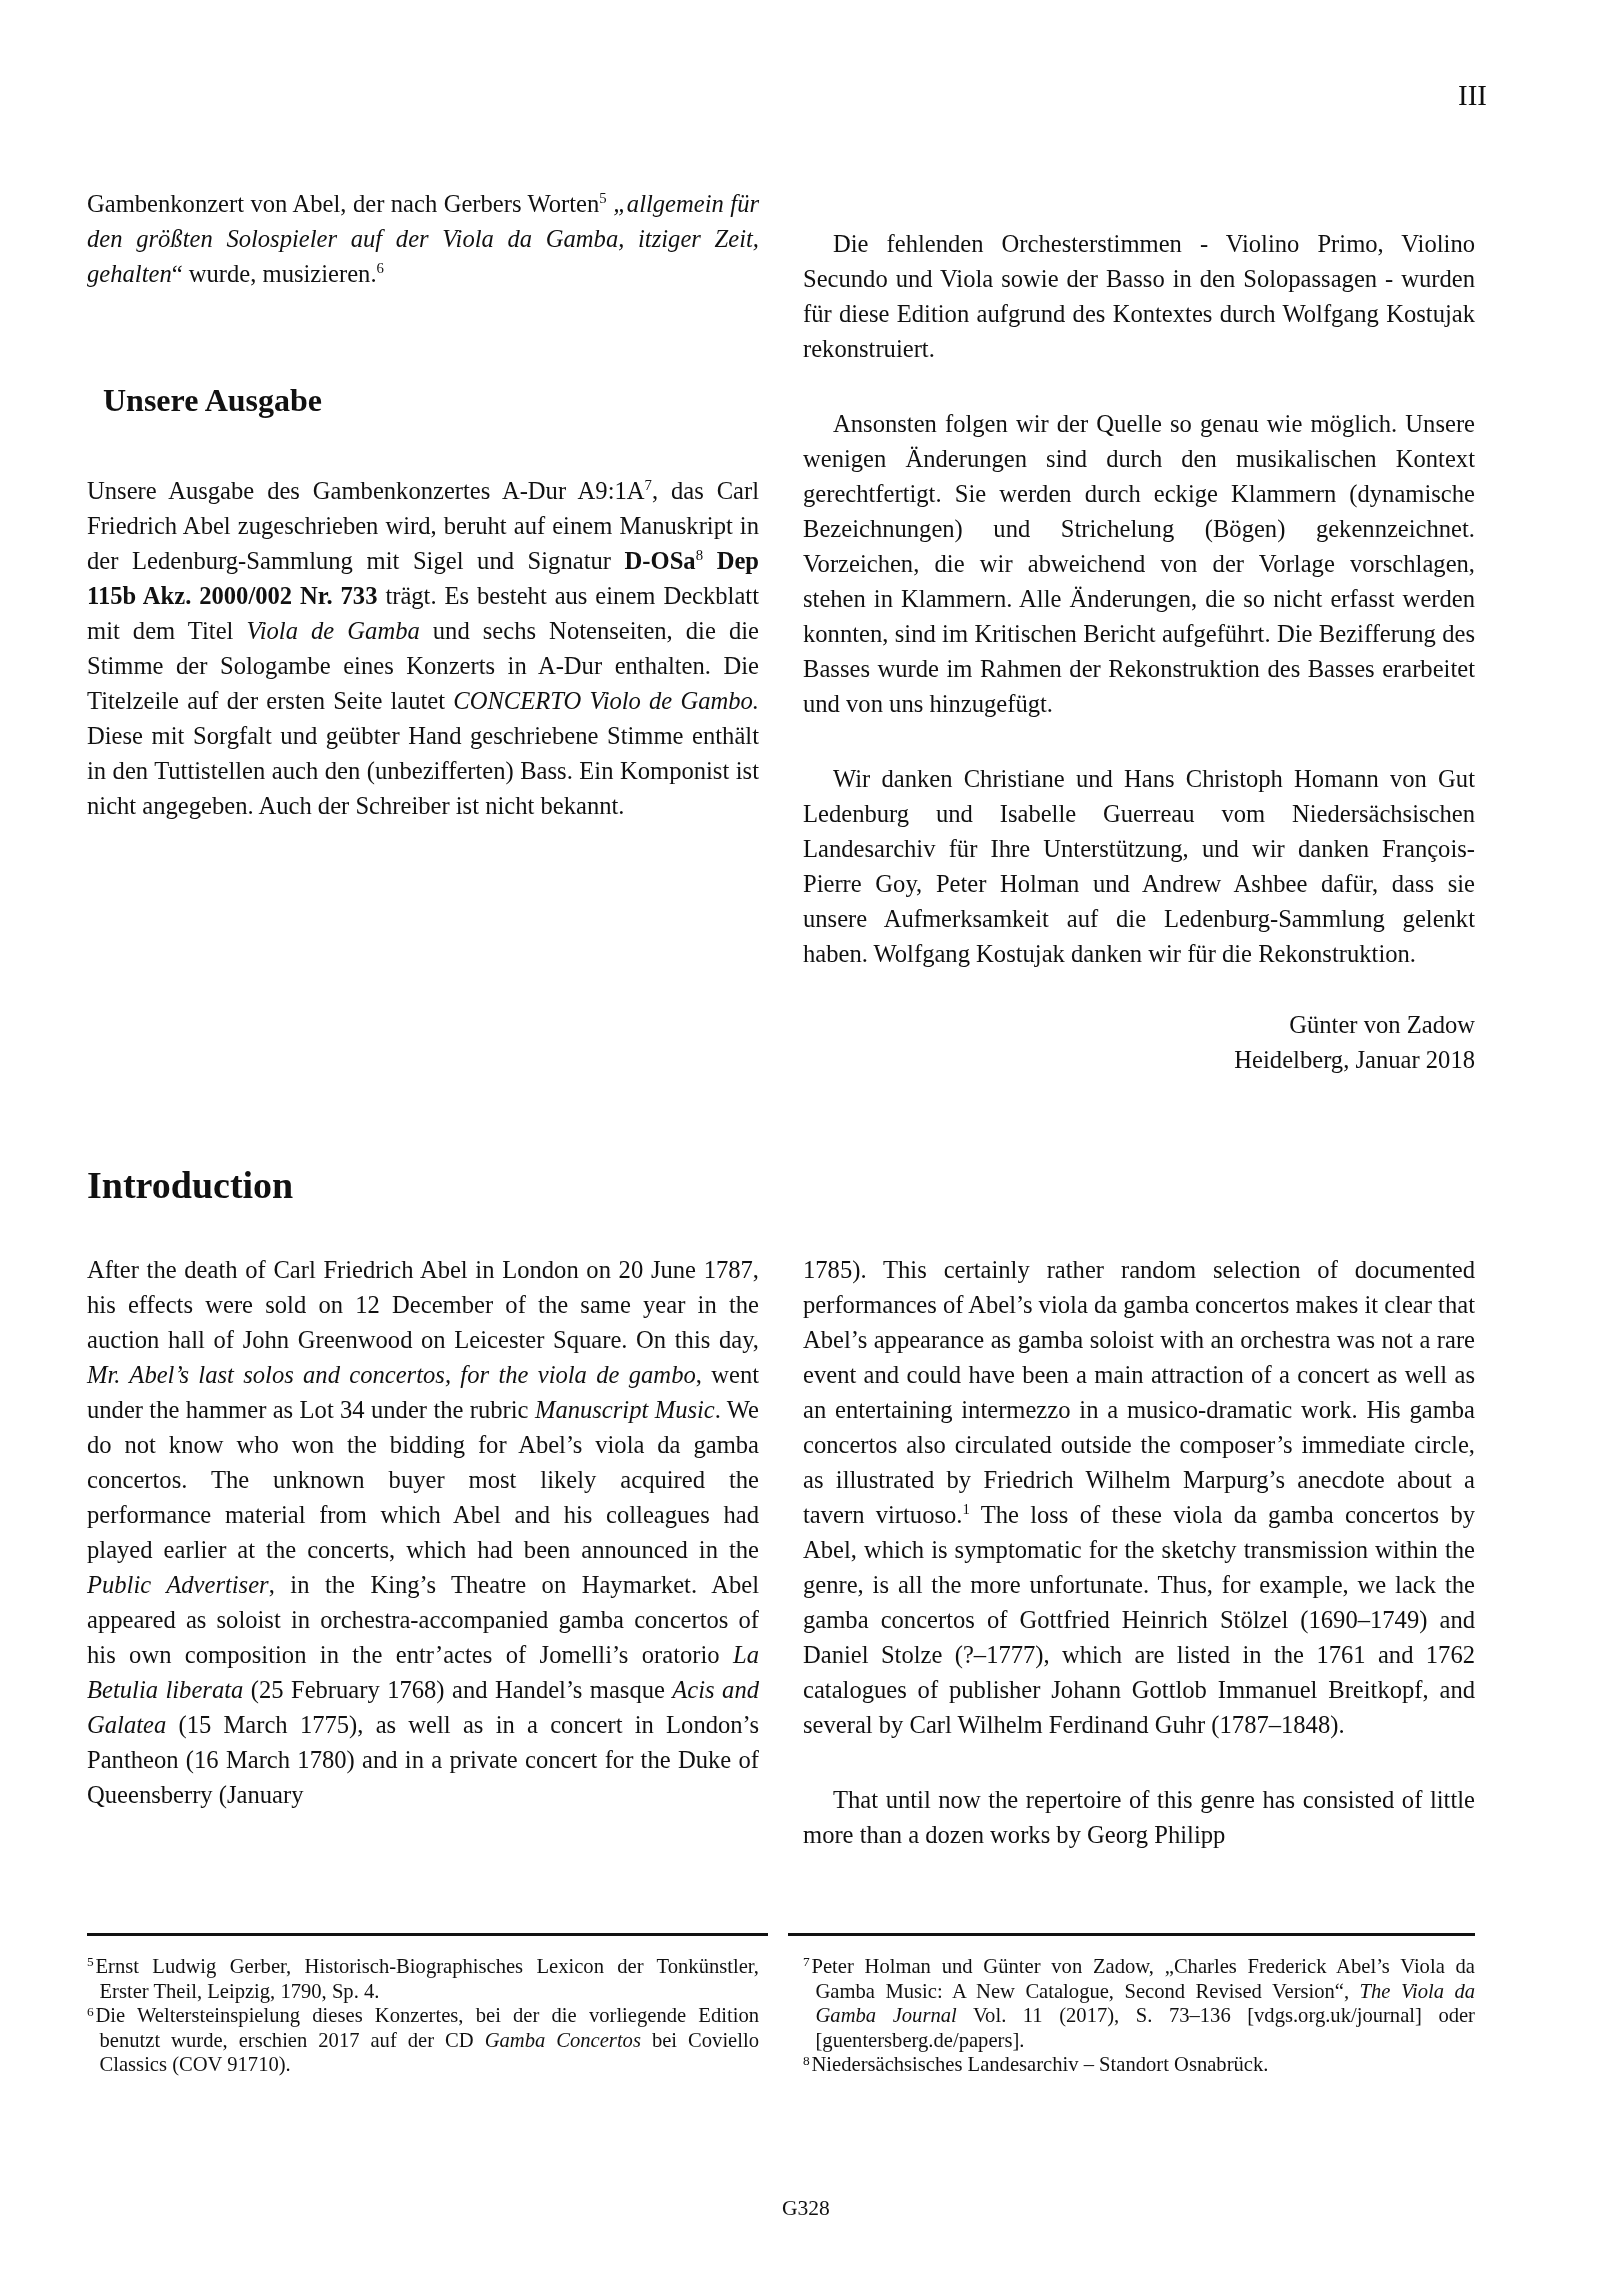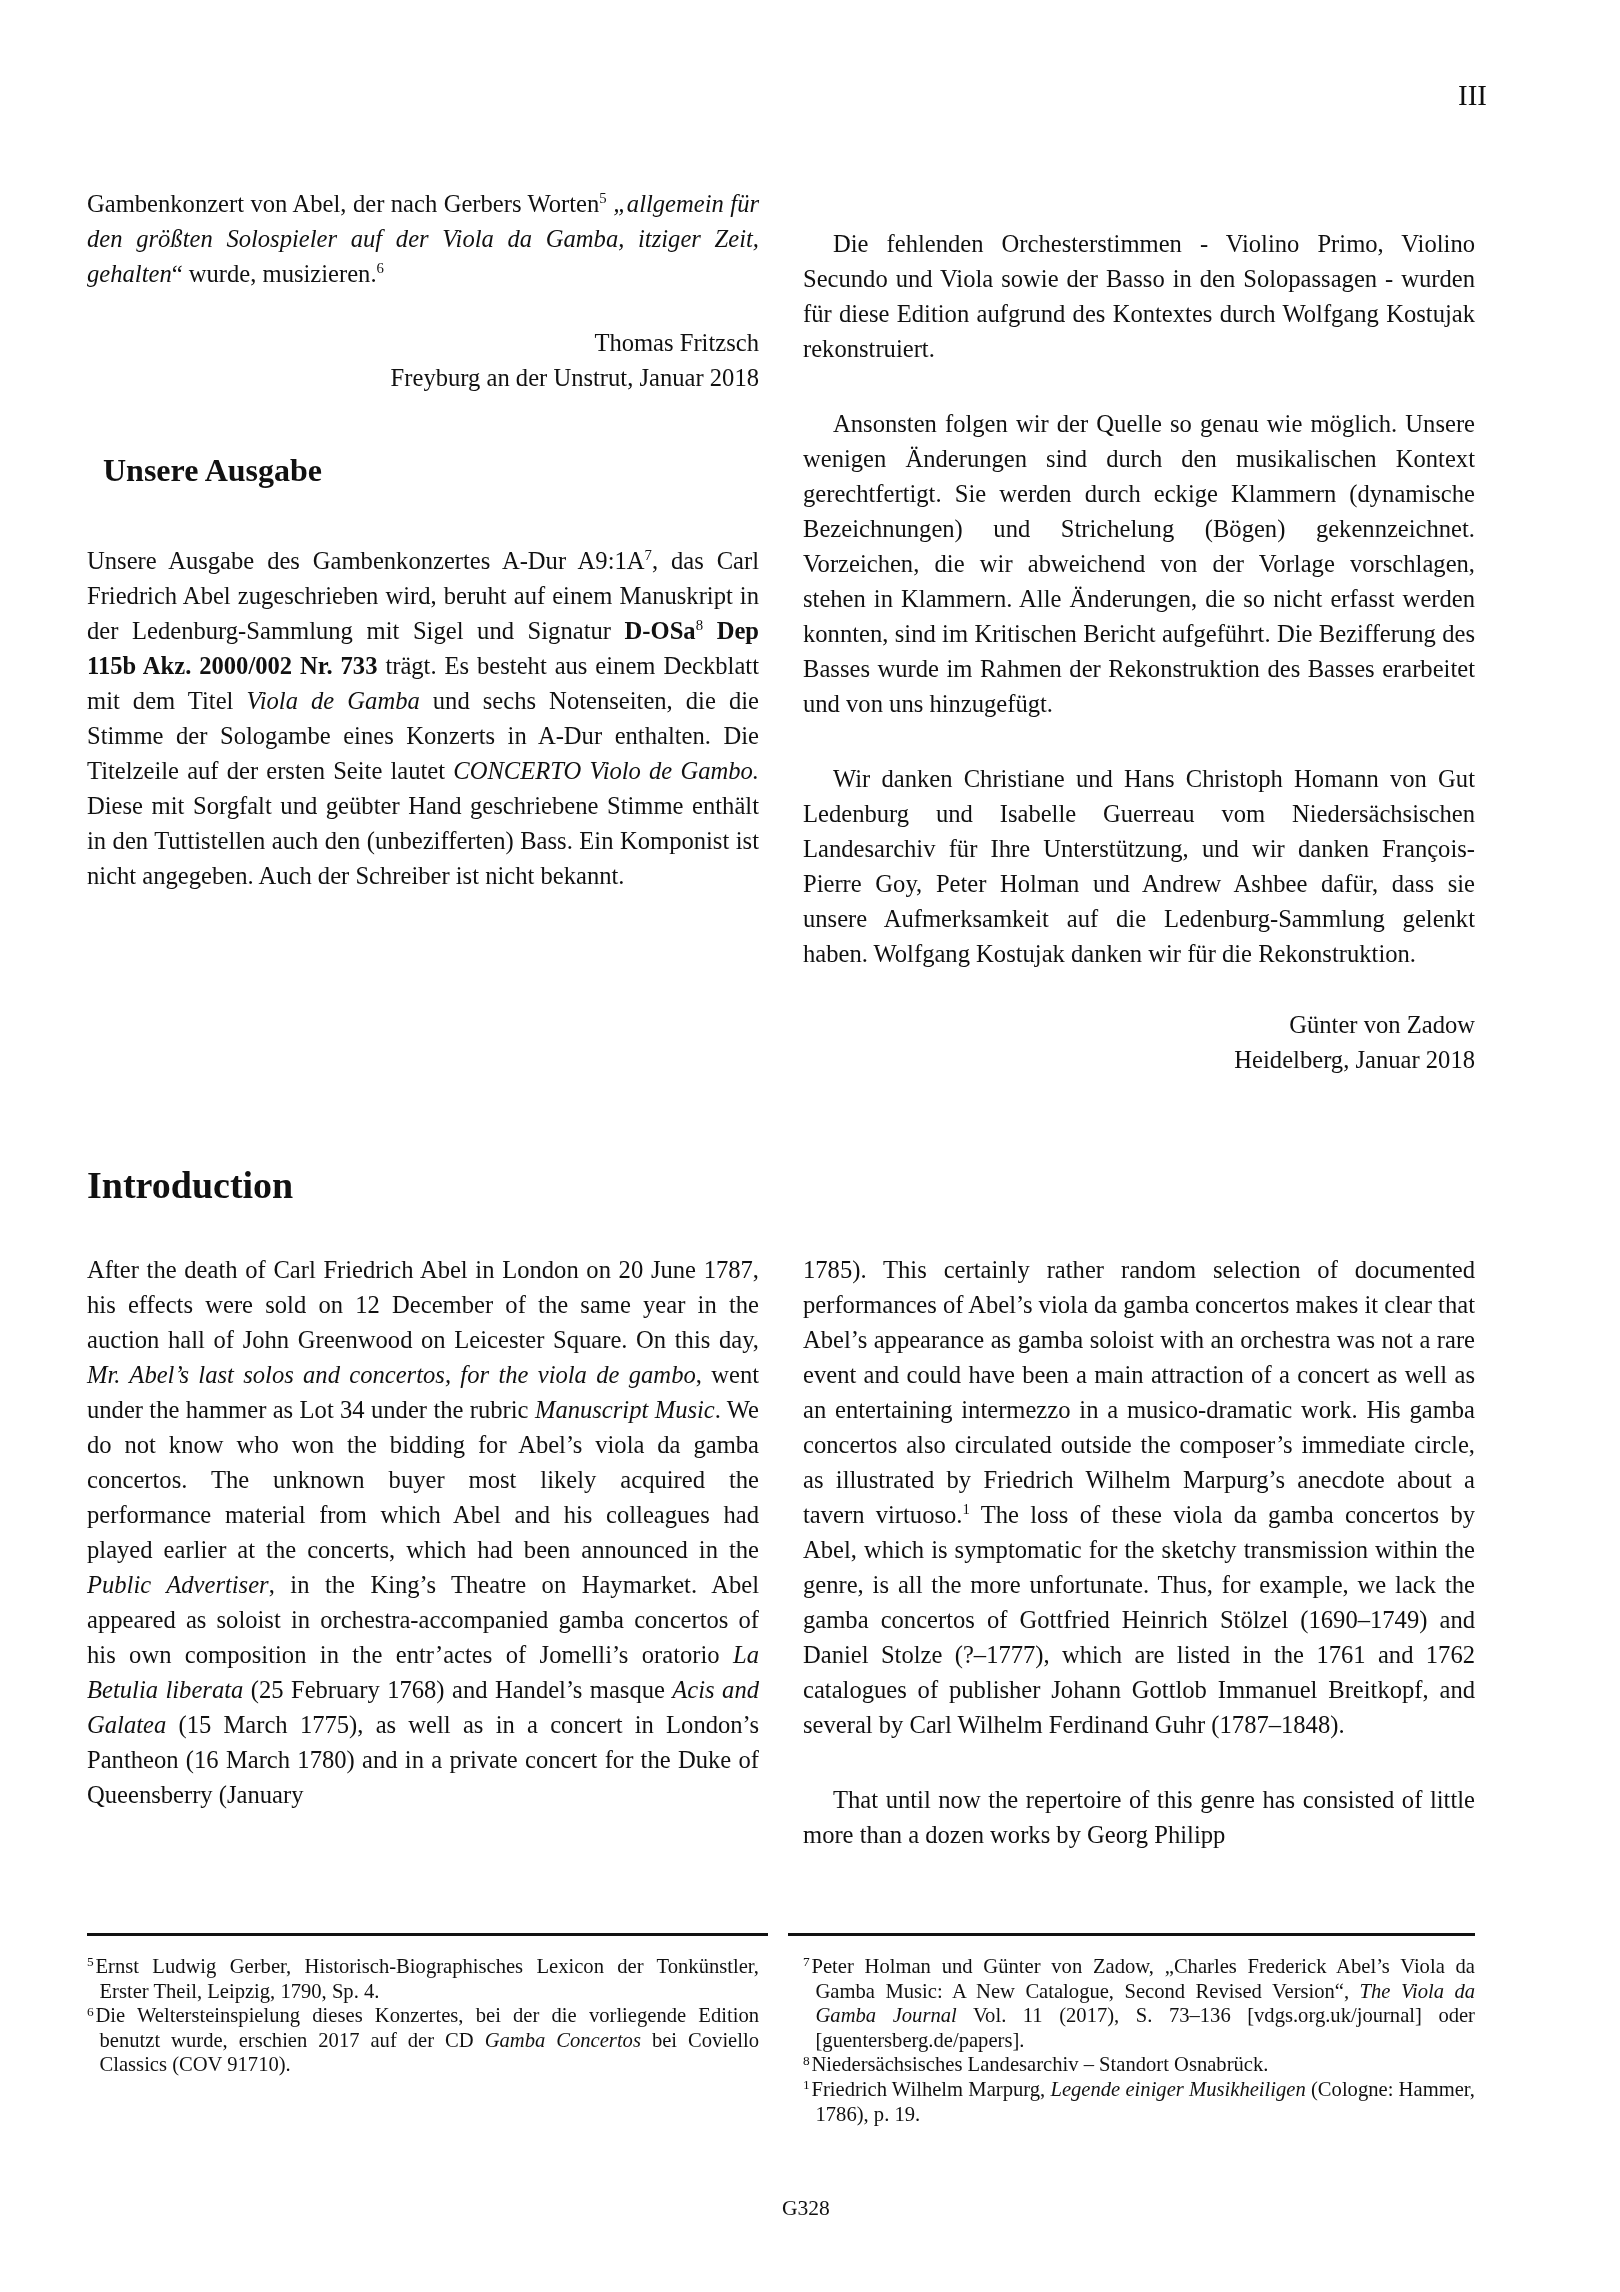--- a/index.html
+++ b/index.html
@@ -36,24 +36,20 @@
   }
 </style>
 </head>
 <body>
 
 <div class="page-num-top">III</div>
 
 <div class="col col-left-top">
   <p><span>Gambenkonzert von Abel, der nach Gerbers Worten</span><sup>5</sup> <i>„allgemein für den größten Solospieler auf der Viola da Gamba, itziger Zeit, gehalten</i><span>“ wurde, musizieren.</span><sup>6</sup></p>
   <div style="height:34px"></div>
-  <div class="sig">
-    <div>Thomas Fritzsch</div>
-    <div>Freyburg an der Unstrut, Januar 2018</div>
-  </div>
   <div style="height:43px"></div>
   <h2 class="section">Unsere Ausgabe</h2>
   <div style="height:41px"></div>
   <p><span>Unsere Ausgabe des Gambenkonzertes A-Dur A9:1A</span><sup>7</sup><span>, das Carl Friedrich Abel zugeschrieben wird, beruht auf einem Manuskript in der Ledenburg-Sammlung mit Sigel und Signatur </span><b>D-OSa</b><sup>8</sup><b> Dep 115b Akz. 2000/002 Nr. 733</b><span> trägt. Es besteht aus einem Deckblatt mit dem Titel </span><i>Viola de Gamba</i><span> und sechs Notenseiten, die die Stimme der Sologambe eines Konzerts in A-Dur enthalten. Die Titelzeile auf der ersten Seite lautet </span><i>CONCERTO Violo de Gambo.</i><span> Diese mit Sorgfalt und geübter Hand geschriebene Stimme enthält in den Tuttistellen auch den (unbezifferten) Bass. Ein Komponist ist nicht angegeben. Auch der Schreiber ist nicht bekannt.</span></p>
 </div>
 
 <div class="col col-right-top">
   <p class="indent">Die fehlenden Orchesterstimmen - Violino Primo, Violino Secundo und Viola sowie der Basso in den Solopassagen - wurden für diese Edition aufgrund des Kontextes durch Wolfgang Kostujak rekonstruiert.</p>
   <p class="indent">Ansonsten folgen wir der Quelle so genau wie möglich. Unsere wenigen Änderungen sind durch den musikalischen Kontext gerechtfertigt. Sie werden durch eckige Klammern (dynamische Bezeichnungen) und Strichelung (Bögen) gekennzeichnet. Vorzeichen, die wir abweichend von der Vorlage vorschlagen, stehen in Klammern. Alle Änderungen, die so nicht erfasst werden konnten, sind im Kritischen Bericht aufgeführt. Die Bezifferung des Basses wurde im Rahmen der Rekonstruktion des Basses erarbeitet und von uns hinzugefügt.</p>
   <p class="indent">Wir danken Christiane und Hans Christoph Homann von Gut Ledenburg und Isabelle Guerreau vom Niedersächsischen Landesarchiv für Ihre Unterstützung, und wir danken François-Pierre Goy, Peter Holman und Andrew Ashbee dafür, dass sie unsere Aufmerksamkeit auf die Ledenburg-Sammlung gelenkt haben. Wolfgang Kostujak danken wir für die Rekonstruktion.</p>
@@ -79,17 +75,16 @@
 <div class="fn-rule" style="left:788px; width:687px;"></div>
 
 <div class="fn-col" style="left:87px; top:1954px;">
   <p class="fn"><sup>5</sup><span>Ernst Ludwig Gerber, Historisch-Biographisches Lexicon der Tonkünstler, Erster Theil, Leipzig, 1790, Sp. 4.</span></p>
   <p class="fn"><sup>6</sup><span>Die Weltersteinspielung dieses Konzertes, bei der die vorliegende Edition benutzt wurde, erschien 2017 auf der CD </span><i>Gamba Concertos</i><span> bei Coviello Classics (COV 91710).</span></p>
 </div>
 
 <div class="fn-col" style="left:803px; top:1954px;">
   <p class="fn"><sup>7</sup><span>Peter Holman und Günter von Zadow, „Charles Frederick Abel’s Viola da Gamba Music: A New Catalogue, Second Revised Version“, </span><i>The Viola da Gamba Journal</i><span> Vol. 11 (2017), S. 73–136 [vdgs.org.uk/journal] oder [guentersberg.de/papers].</span></p>
   <p class="fn"><sup>8</sup><span>Niedersächsisches Landesarchiv – Standort Osnabrück.</span></p>
-  <p class="fn"><sup>1</sup><span>Friedrich Wilhelm Marpurg, </span><i>Legende einiger Musikheiligen</i><span> (Cologne: Hammer, 1786), p. 19.</span></p>
 </div>
 
 <div class="page-num-bot">G328</div>
 
 
 </body></html>

